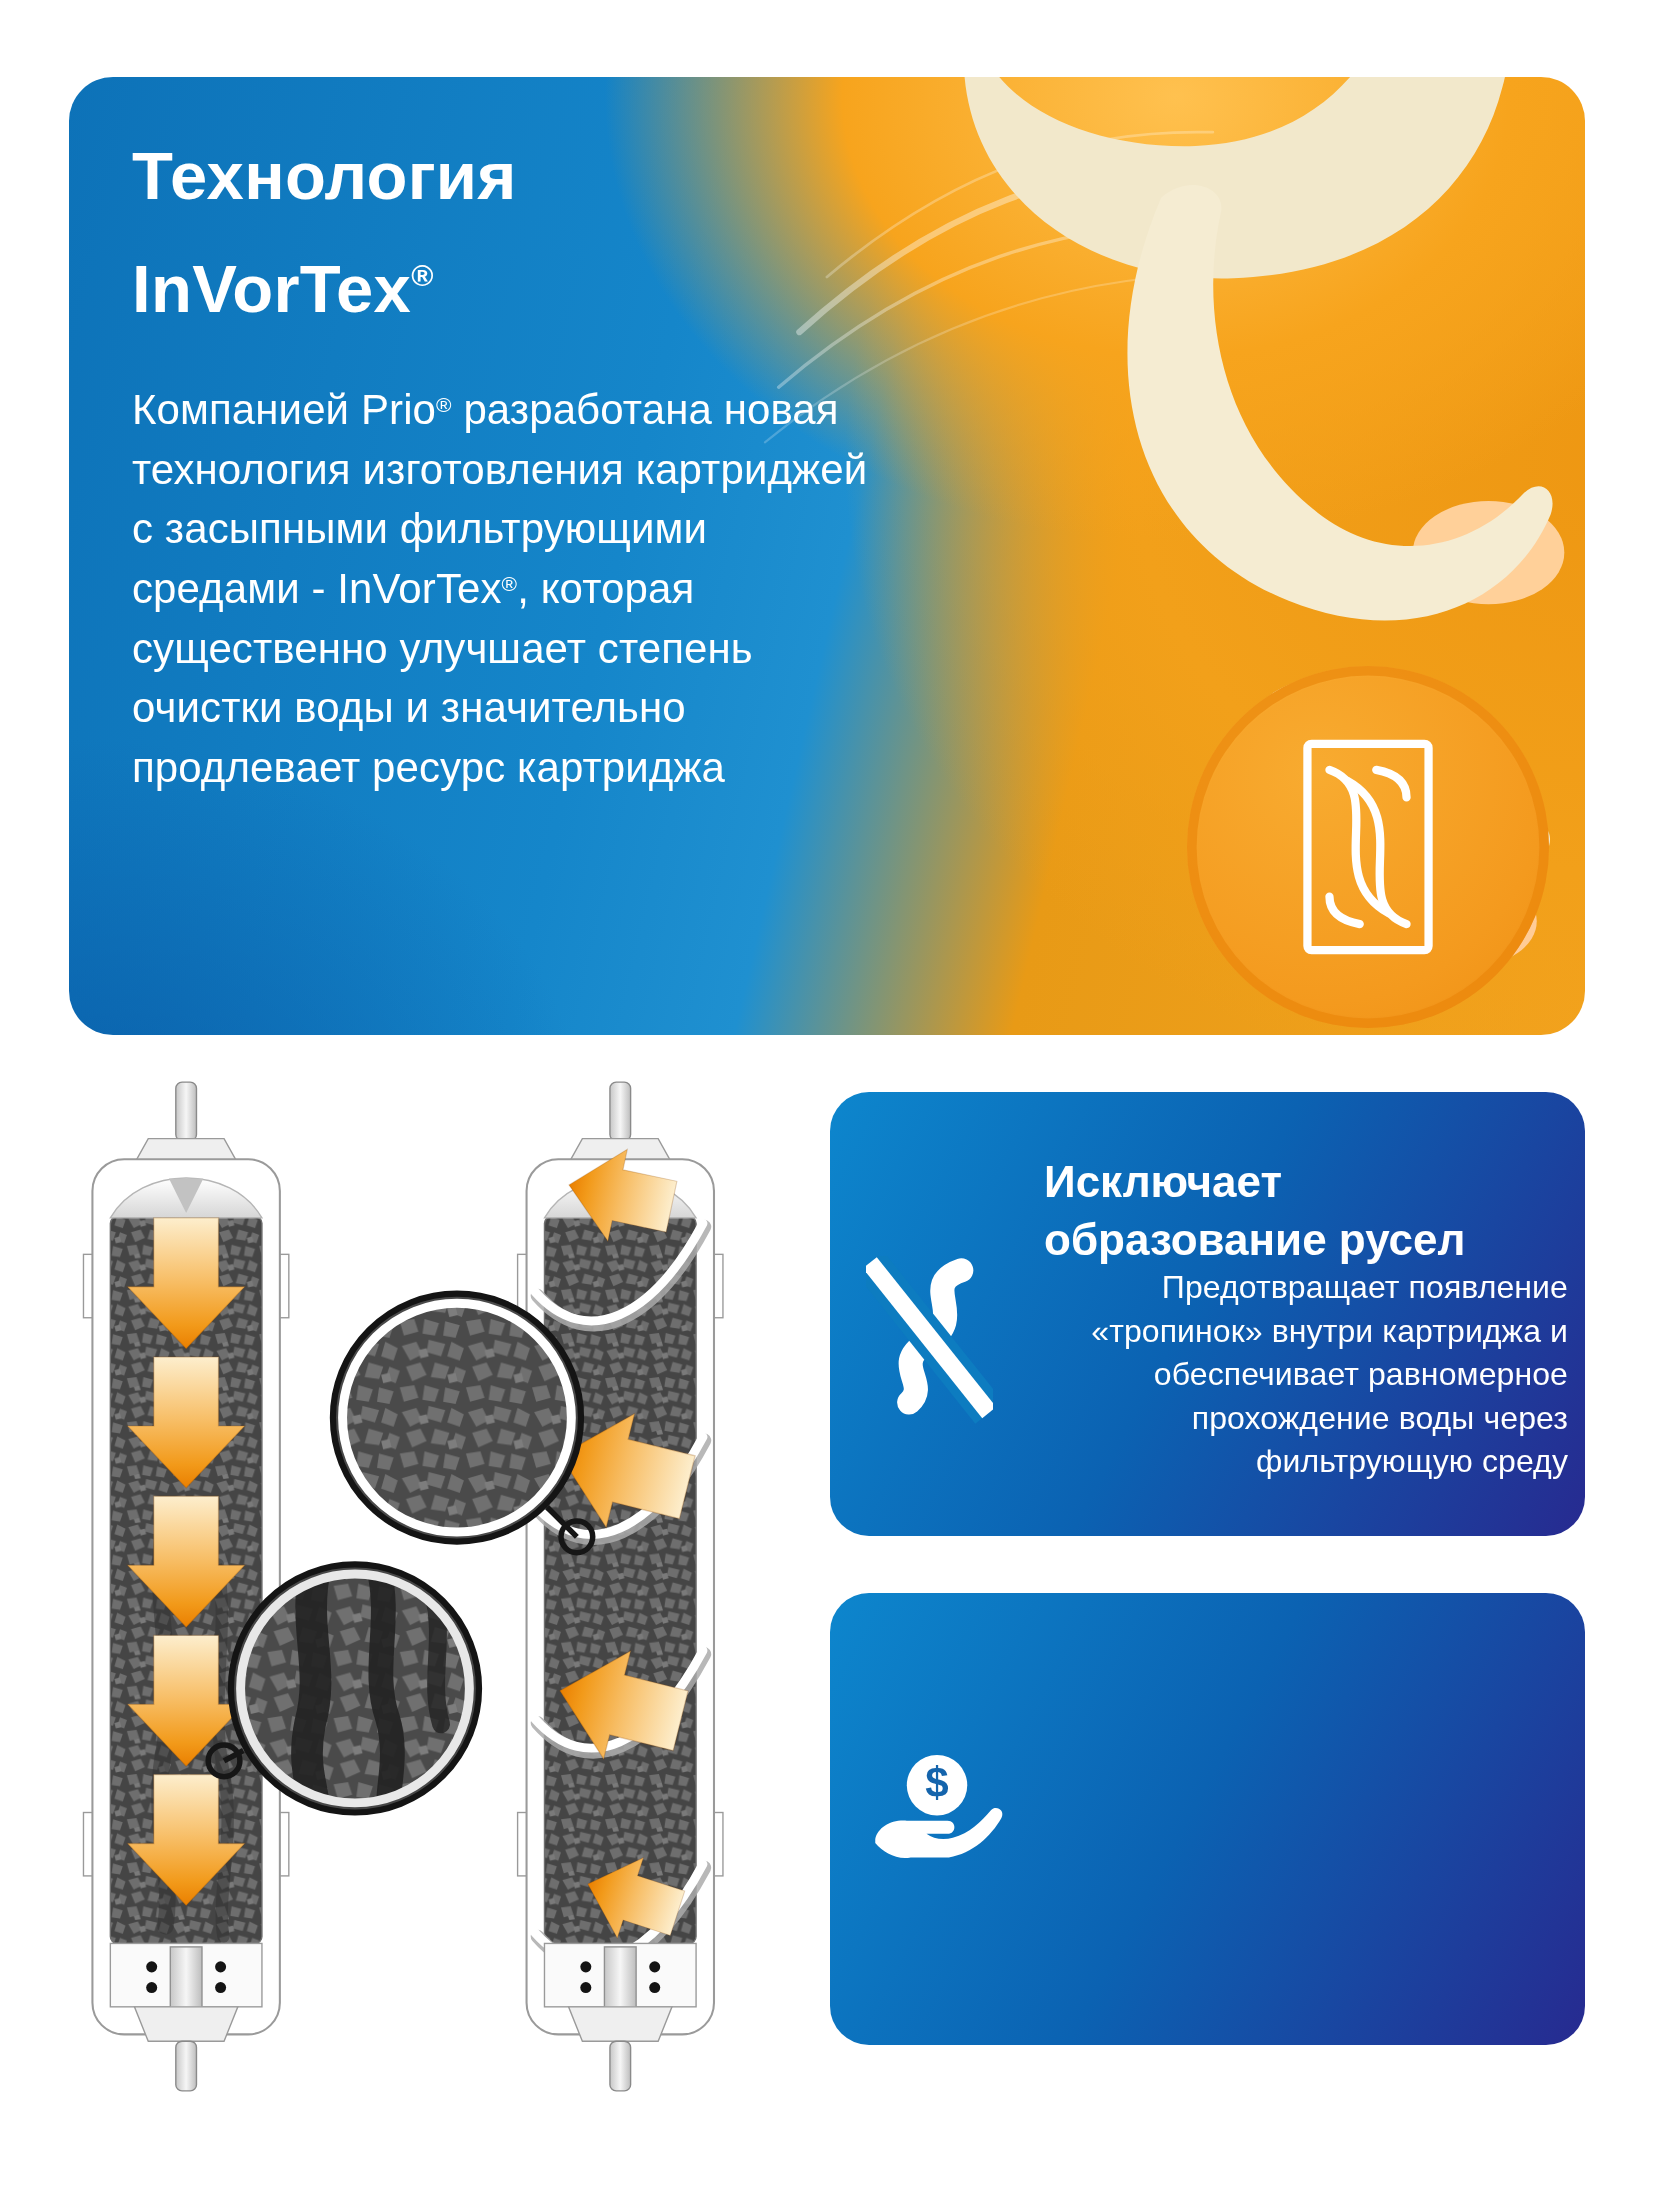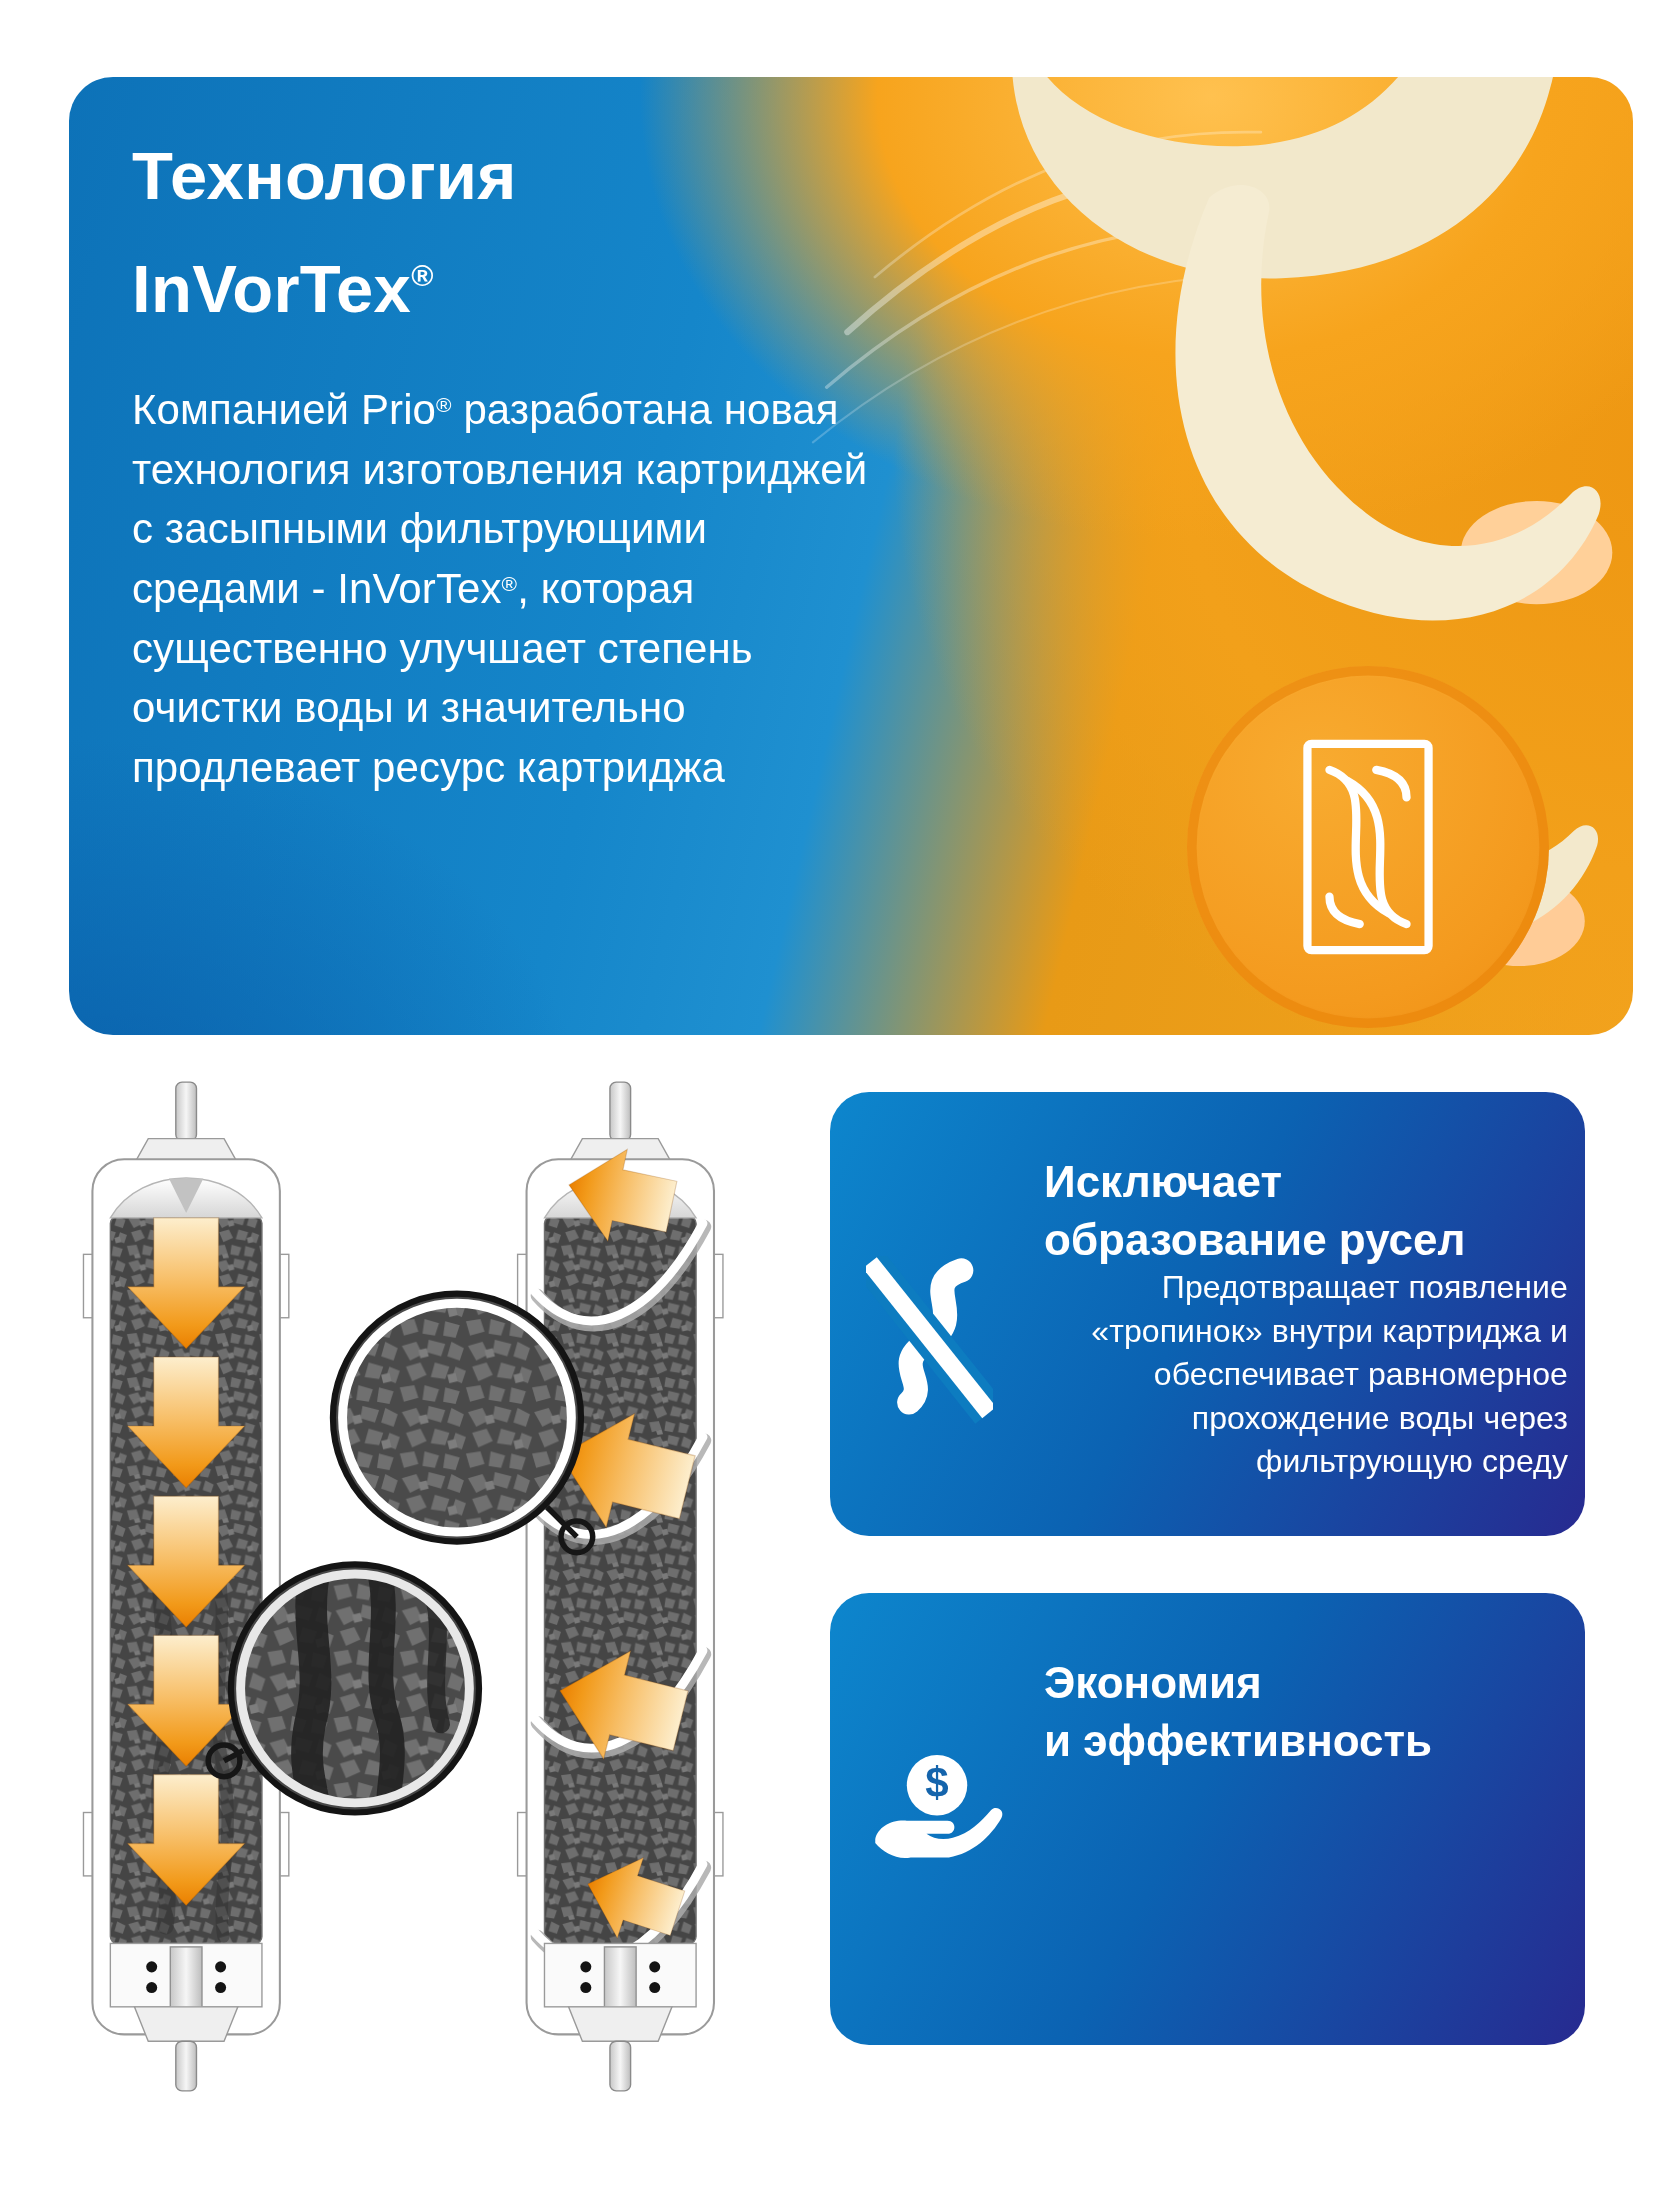--- a/index.html
+++ b/index.html
@@ -9,21 +9,20 @@
   }
   .abs{position:absolute;}
   
   .hero{
     left:69px;top:77px;width:1516px;height:958px;border-radius:44px;overflow:hidden;
     background:
       radial-gradient(861px 655px at 0% 110%, rgba(9,92,168,.85), rgba(9,92,168,0) 60%),
       radial-gradient(793px 620px at 73% 2%, #ffc14f 0%, #f7a41d 42%, rgba(247,164,29,0) 72%),
       radial-gradient(1034px 861px at 103% 40%, #ee9712 0%, #f2a01a 48%, rgba(242,160,26,0) 76%),
       linear-gradient(103deg, #0d72b8 0%, #1586ca 38%, #1f90d0 51%, #e89a16 67%, #f2a31e 100%);
-    padding-left: 48px;
   }
   .hero-title{
     left:63px;top:43px;width:620px;color:#ffffff;font-size:67px;font-weight:bold;
     line-height:1.68;white-space:pre-line;letter-spacing:0.3px;
   }
   .hero-title sup{font-size:.45em;line-height:0;vertical-align:26px;font-weight:bold;}
   .hero-paragraph{
     left:63px;top:303px;width:965px;color:#ffffff;font-size:42px;font-weight:400;
     line-height:1.42;white-space:pre-line;letter-spacing:0.1px;
   }
@@ -280,22 +279,20 @@
 прохождение воды через
 фильтрующую среду</div>
     <svg class="icon-slot" style="left:36px;top:164px;" width="127" height="190" viewBox="-10 -10 200 290" aria-hidden="true">
       <path d="M 140,8 C 70,32 155,80 85,122 C 28,157 92,186 58,216" fill="none" stroke="#ffffff" stroke-width="38" stroke-linecap="round"></path>
       <line x1="-4" y1="-4" x2="184" y2="232" stroke="#0d7cc0" stroke-width="56"></line>
       <line x1="-4" y1="-4" x2="184" y2="232" stroke="#ffffff" stroke-width="28"></line>
     </svg>
   </div>
 
   <div class="abs bcard bcard2">
-    <div class="heading">Экономия
-и эффективность</div>
     <svg class="icon-slot" style="left:40px;top:160px;" width="138" height="117" viewBox="0 0 210 172" aria-hidden="true">
       <circle cx="102" cy="46" r="46" fill="#ffffff"></circle>
       <text x="102" y="64" text-anchor="middle" font-family="Liberation Sans, sans-serif" font-size="64" font-weight="bold" fill="#1464ac">$</text>
       <path fill="#ffffff" d="M 8,128 C 12,110 32,98 56,100 L 118,100 C 132,100 132,120 118,120 L 86,120
                C 96,128 112,130 126,126 C 152,119 168,102 184,84 C 192,76 206,84 200,96
                C 184,124 156,150 120,156 L 62,156 C 40,160 20,148 8,134 Z"></path>
     </svg>
   </div>
 
 

